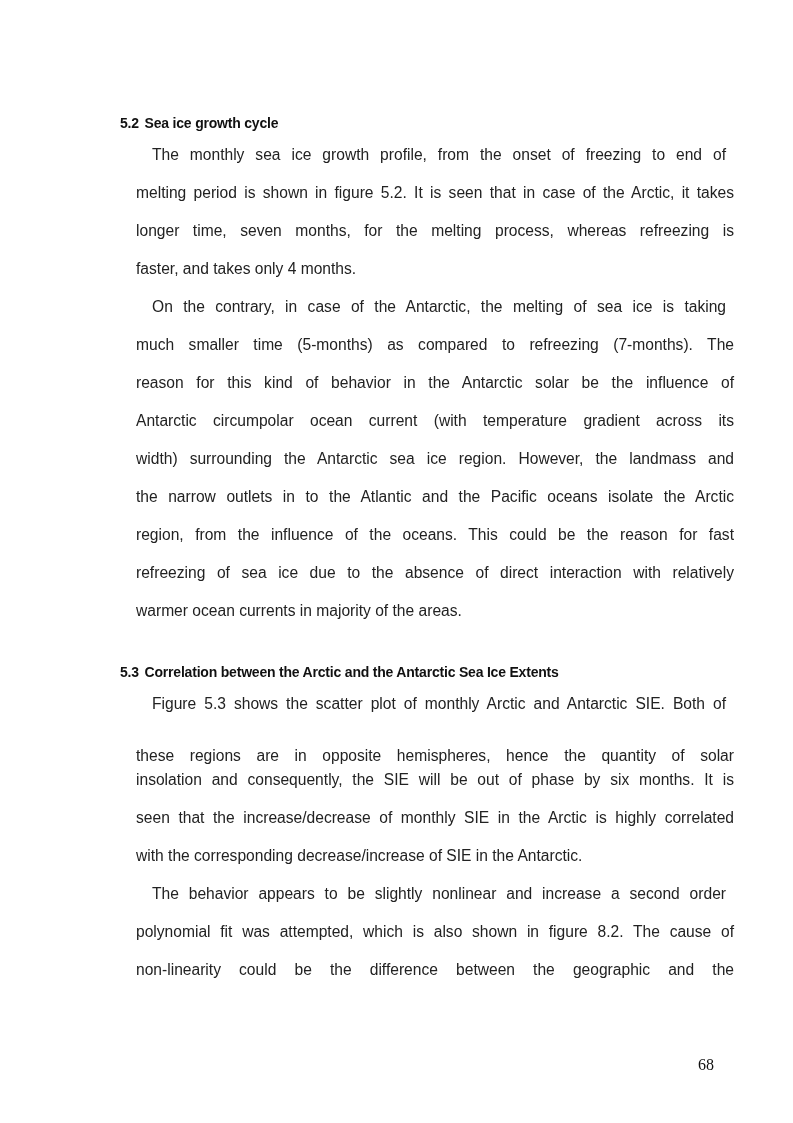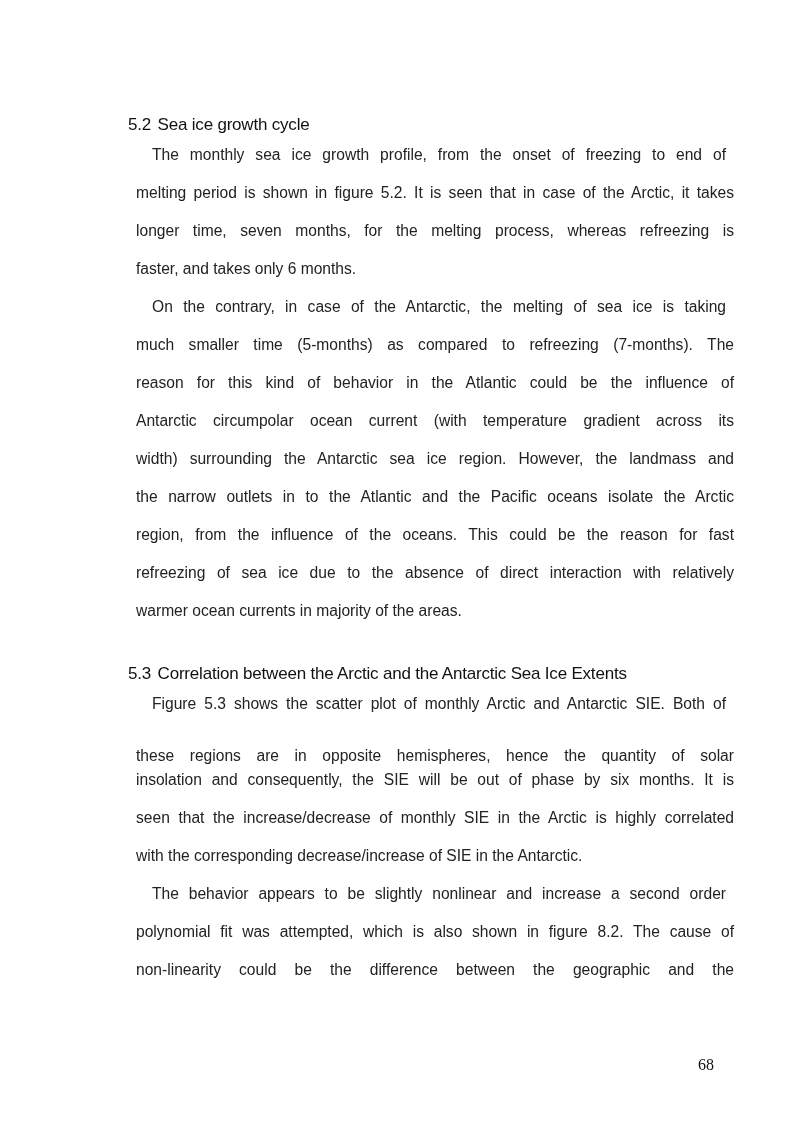--- a/index.html
+++ b/index.html
@@ -16,23 +16,23 @@
       font-family: "Liberation Sans", "DejaVu Sans", sans-serif;
     }
     .page {
       position: absolute;
       left: 120px;
       top: 0;
       width: 598px;
     }
     .heading {
       position: absolute;
-      left: 8px;
-      font-weight: normal;
-      font-size: 17px;
+      left: 0;
+      font-weight: bold;
+      font-size: 14px;
       color: #111;
       white-space: nowrap;
       letter-spacing: -0.2px;
     }
     .heading .num {
       display: inline-block;
       margin-right: 2px;
     }
     .line {
       position: absolute;
@@ -68,27 +68,27 @@
 
   <div class="heading" style="top:115px;">
     <span class="num">5.2</span>
     <span>Sea ice growth cycle</span>
   </div>
 
   <div>
     <div class="line indent" style="top:145px;">The monthly sea ice growth profile, from the onset of freezing to end of</div>
     <div class="line" style="top:183px;">melting period is shown in figure 5.2. It is seen that in case of the Arctic, it takes</div>
     <div class="line" style="top:221px;">longer time, seven months, for the melting process, whereas refreezing is</div>
-    <div class="line last" style="top:259px;">faster, and takes only 6 months.</div>
+    <div class="line last" style="top:259px;">faster, and takes only 4 months.</div>
   </div>
 
   <div>
     <div class="line indent" style="top:297px;">On the contrary, in case of the Antarctic, the melting of sea ice is taking</div>
     <div class="line" style="top:335px;">much smaller time (5-months) as compared to refreezing (7-months). The</div>
-    <div class="line" style="top:373px;">reason for this kind of behavior in the Atlantic could be the influence of</div>
+    <div class="line" style="top:373px;">reason for this kind of behavior in the Antarctic solar be the influence of</div>
     <div class="line" style="top:411px;">Antarctic circumpolar ocean current (with temperature gradient across its</div>
     <div class="line" style="top:449px;">width) surrounding the Antarctic sea ice region. However, the landmass and</div>
     <div class="line" style="top:487px;">the narrow outlets in to the Atlantic and the Pacific oceans isolate the Arctic</div>
     <div class="line" style="top:525px;">region, from the influence of the oceans. This could be the reason for fast</div>
     <div class="line" style="top:563px;">refreezing of sea ice due to the absence of direct interaction with relatively</div>
     <div class="line last" style="top:601px;">warmer ocean currents in majority of the areas.</div>
   </div>
 
   <div class="heading" style="top:664px;">
     <span class="num">5.3</span>

